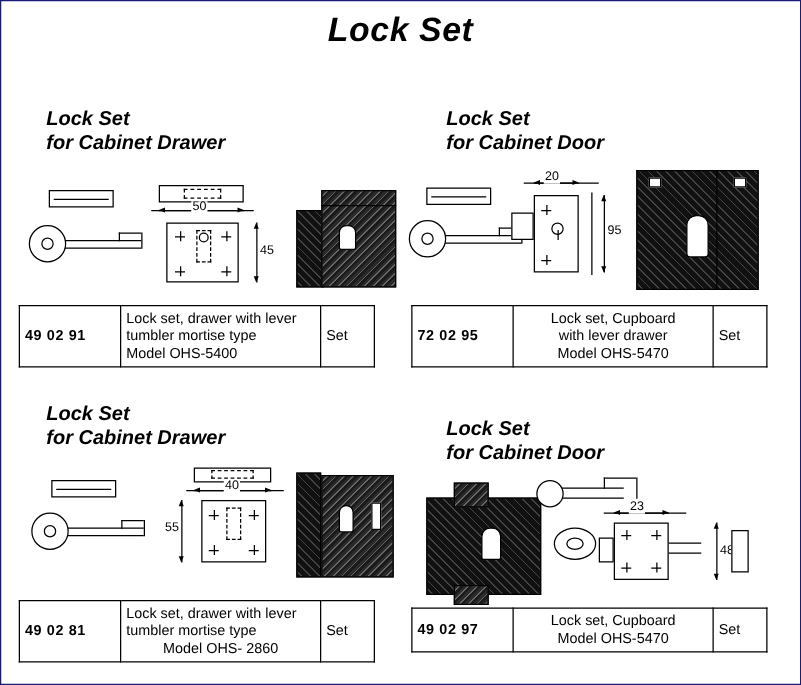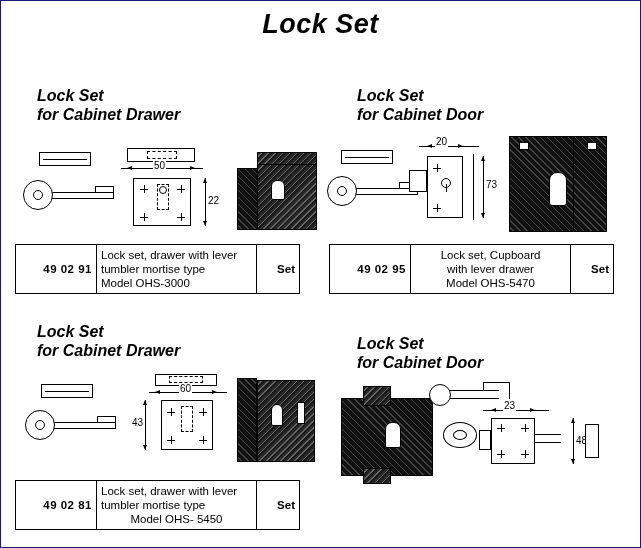--- a/index.html
+++ b/index.html
@@ -66,35 +66,34 @@
     border: 1px solid #000;
     padding: 3px 4px;
     vertical-align: middle;
     font-size: 11.5px;
     line-height: 14px;
   }
   .code {
     width: 72px;
     font-weight: bold;
     font-size: 13px;
-    text-align: right;
+    text-align: left;
     letter-spacing: 0.5px;
   }
   .desc {
     font-size: 11.5px;
   }
   .desc .line {
     display: block;
     white-space: nowrap;
   }
   .unit {
     width: 34px;
-    text-align: right;
+    text-align: left;
     font-size: 11.5px;
-    font-weight: bold;
   }
   .desc.center {
     text-align: center;
   }
   
   .dw { position: absolute; }
   .ln {
     position: absolute;
     background: #000;
   }
@@ -220,39 +219,39 @@
           <div class="arrowline" style="left:118px; top:40px; width:68px;"></div>
           <div class="dim" style="left:144px; top:33px;">50</div>
           <div class="box" style="left:124px; top:50px; width:58px; height:48px;"></div>
           <div class="boxd" style="left:148px; top:56px; width:12px; height:26px;"></div>
           <div class="circ" style="left:150px; top:58px; width:8px; height:8px;"></div>
           <div class="cross" style="left:131px; top:57px; width:8px; height:8px;"></div>
           <div class="cross" style="left:131px; top:85px; width:8px; height:8px;"></div>
           <div class="cross" style="left:168px; top:57px; width:8px; height:8px;"></div>
           <div class="cross" style="left:168px; top:85px; width:8px; height:8px;"></div>
           <div class="arrowvert" style="left:196px; top:50px; height:48px;"></div>
-          <div class="dim" style="left:198px; top:68px;">22</div>
+          <div class="dim" style="left:198px; top:68px;">45</div>
         </div>
 
         <div class="dw">
           <div class="photo" style="left:228px; top:40px; width:22px; height:62px;"></div>
           <div class="photo light" style="left:248px; top:24px; width:60px; height:78px;"></div>
           <div class="white-hole" style="left:262px; top:52px; width:14px; height:20px; border-radius:6px 6px 2px 2px;"></div>
           <div class="ln hl" style="left:248px; top:36px; width:60px;"></div>
         </div>
       </div>
 
       <table class="item-table">
         <tbody>
             <tr>
           <td class="code">49 02 91</td>
           <td class="desc">
             <span class="line">Lock set, drawer with lever</span>
             <span class="line">tumbler mortise type</span>
-            <span class="line">Model OHS-3000</span>
+            <span class="line">Model OHS-5400</span>
           </td>
           <td class="unit">Set</td>
         </tr>
       </tbody>
         </table>
     </div>
 
     <div class="cell" style="left:322px; top:44px;">
       <div class="cell-title indent2">
         <span>Lock Set</span><br>
@@ -278,36 +277,36 @@
           <div class="arrowline" style="left:104px; top:18px; width:36px;"></div>
           <div class="dim" style="left:112px; top:9px;">20</div>
           <div class="box" style="left:104px; top:28px; width:36px; height:62px;"></div>
           <div class="box" style="left:86px; top:42px; width:18px; height:22px;"></div>
           <div class="cross" style="left:110px; top:36px; width:8px; height:8px;"></div>
           <div class="cross" style="left:110px; top:76px; width:8px; height:8px;"></div>
           <div class="circ" style="left:118px; top:50px; width:10px; height:10px;"></div>
           <div class="ln vl" style="left:123px; top:56px; height:8px;"></div>
           <div class="ln vl" style="left:150px; top:26px; height:66px;"></div>
           <div class="arrowvert" style="left:160px; top:28px; height:62px;"></div>
-          <div class="dim" style="left:162px; top:52px;">73</div>
+          <div class="dim" style="left:162px; top:52px;">95</div>
         </div>
 
         <div class="dw">
           <div class="photo" style="left:186px; top:8px; width:98px; height:96px;"></div>
           <div class="white-hole" style="left:196px; top:14px; width:10px; height:8px;"></div>
           <div class="white-hole" style="left:264px; top:14px; width:10px; height:8px;"></div>
           <div class="white-hole" style="left:226px; top:44px; width:18px; height:34px; border-radius:8px 8px 3px 3px;"></div>
           <div class="ln vl" style="left:250px; top:8px; height:96px;"></div>
         </div>
       </div>
 
       <table class="item-table">
         <tbody>
             <tr>
-          <td class="code">49 02 95</td>
+          <td class="code">72 02 95</td>
           <td class="desc center">
             <span class="line">Lock set, Cupboard</span>
             <span class="line">with lever drawer</span>
             <span class="line">Model OHS-5470</span>
           </td>
           <td class="unit">Set</td>
         </tr>
       </tbody>
         </table>
     </div>
@@ -330,47 +329,47 @@
           <div class="ln vl" style="left:106px; top:52px; height:13px;"></div>
           <div class="circ" style="left:16px; top:46px; width:30px; height:30px;"></div>
           <div class="circ" style="left:26px; top:56px; width:10px; height:10px;"></div>
         </div>
 
         <div class="dw">
           <div class="box" style="left:146px; top:10px; width:62px; height:12px;"></div>
           <div class="boxd" style="left:160px; top:12px; width:34px; height:7px;"></div>
           <div class="ln hl" style="left:140px; top:28px; width:78px;"></div>
           <div class="arrowline" style="left:146px; top:28px; width:62px;"></div>
-          <div class="dim" style="left:170px; top:20px;">60</div>
+          <div class="dim" style="left:170px; top:20px;">40</div>
           <div class="box" style="left:152px; top:36px; width:52px; height:50px;"></div>
           <div class="boxd" style="left:172px; top:42px; width:12px; height:26px;"></div>
           <div class="cross" style="left:158px; top:44px; width:8px; height:8px;"></div>
           <div class="cross" style="left:158px; top:72px; width:8px; height:8px;"></div>
           <div class="cross" style="left:190px; top:44px; width:8px; height:8px;"></div>
           <div class="cross" style="left:190px; top:72px; width:8px; height:8px;"></div>
           <div class="arrowvert" style="left:136px; top:36px; height:50px;"></div>
-          <div class="dim" style="left:122px; top:54px;">43</div>
+          <div class="dim" style="left:122px; top:54px;">55</div>
         </div>
 
         <div class="dw">
           <div class="photo" style="left:228px; top:14px; width:20px; height:84px;"></div>
           <div class="photo light" style="left:248px; top:16px; width:58px; height:82px;"></div>
           <div class="white-hole" style="left:262px; top:40px; width:12px; height:22px; border-radius:6px 6px 2px 2px;"></div>
           <div class="white-hole" style="left:288px; top:38px; width:8px; height:22px;"></div>
         </div>
       </div>
 
       <table class="item-table">
         <tbody>
             <tr>
           <td class="code">49 02 81</td>
           <td class="desc">
             <span class="line">Lock set, drawer with lever</span>
             <span class="line">tumbler mortise type</span>
-            <span class="line" style="text-align:center;">Model OHS- 5450</span>
+            <span class="line" style="text-align:center;">Model OHS- 2860</span>
           </td>
           <td class="unit">Set</td>
         </tr>
       </tbody>
         </table>
     </div>
 
     <div class="cell" style="left:322px; top:292px;">
       <div class="cell-title indent2">
         <span>Lock Set</span><br>
@@ -408,16 +407,28 @@
           <div class="cross" style="left:198px; top:48px; width:8px; height:8px;"></div>
           <div class="cross" style="left:198px; top:74px; width:8px; height:8px;"></div>
           <div class="ln hl" style="left:212px; top:58px; width:26px;"></div>
           <div class="ln hl" style="left:212px; top:66px; width:26px;"></div>
           <div class="arrowvert" style="left:250px; top:42px; height:46px;"></div>
           <div class="dim" style="left:252px; top:60px;">48</div>
           <div class="box" style="left:262px; top:48px; width:14px; height:34px;"></div>
         </div>
       </div>
 
+      <table class="item-table">
+        <tbody>
+            <tr>
+          <td class="code">49 02 97</td>
+          <td class="desc center">
+            <span class="line">Lock set, Cupboard</span>
+            <span class="line">Model OHS-5470</span>
+          </td>
+          <td class="unit">Set</td>
+        </tr>
+      </tbody>
+        </table>
     </div>
 
   </div>
 </div>
 
 </body></html>

